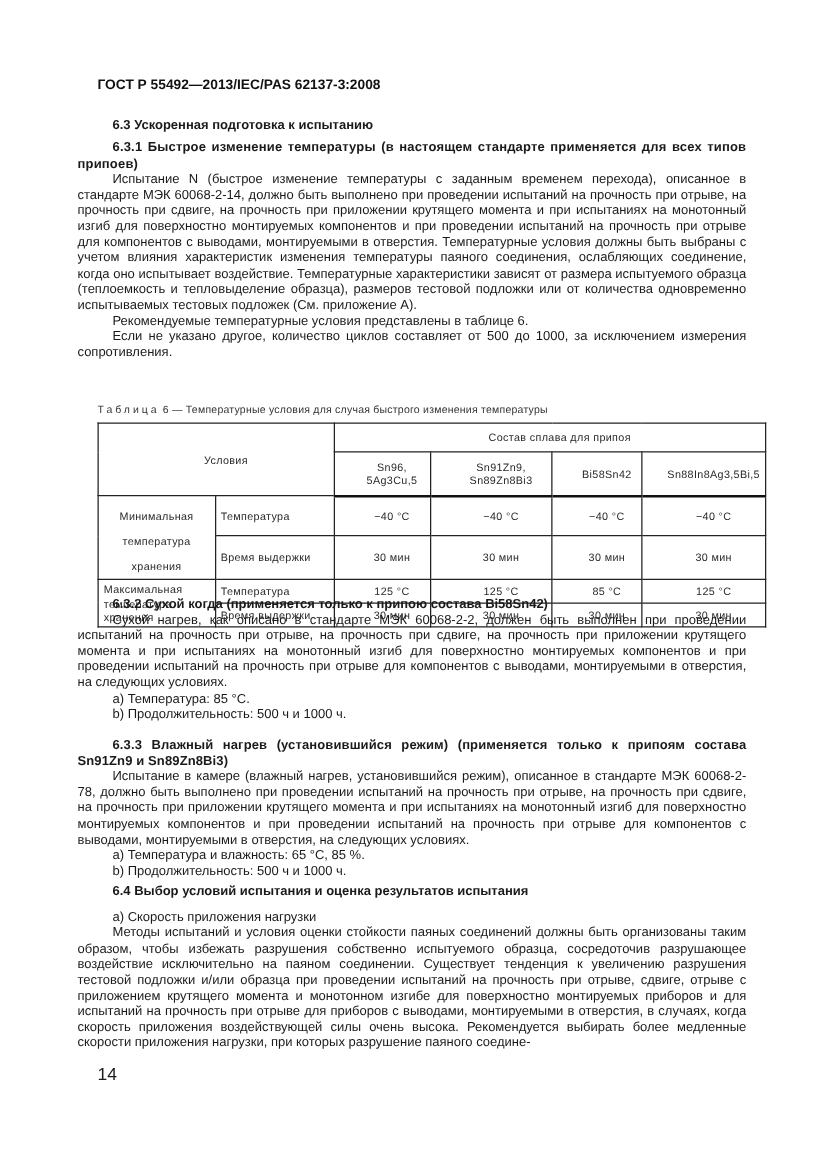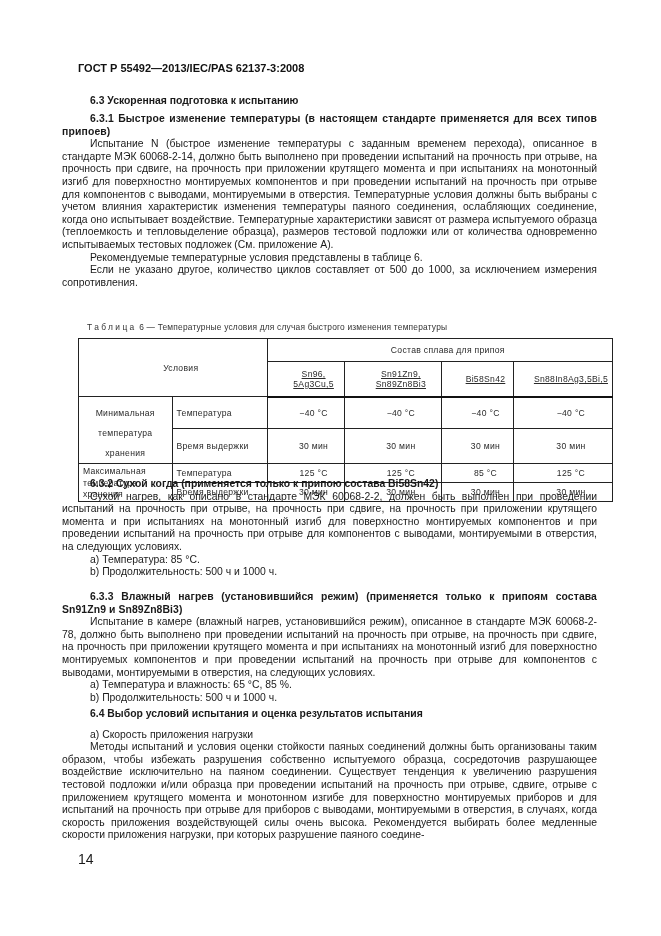--- a/index.html
+++ b/index.html
@@ -4,21 +4,21 @@
 <style>
   html, body { margin: 0; padding: 0; background: #ffffff; }
   body { width: 661px; height: 936px; position: relative; overflow: hidden;
          font-family: "Liberation Sans", sans-serif; color: #1a1a1a; }
   .page { position: absolute; left: 0; top: 0; width: 661px; height: 936px; }
   .hdr { position: absolute; left: 78px; top: 62px; font-size: 11px; font-weight: bold; color: #111; }
   .txt { position: absolute; left: 62px; width: 535px; font-size: 10.4px; line-height: 12.6px; text-align: justify; }
   .txt p { margin: 0; text-indent: 28px; }
   .txt p.lst { padding-left: 28px; text-indent: 0; }
   .h2 { font-weight: bold; }
-  .tcap { position: absolute; left: 87px; top: 322px; font-size: 8.4px; color: #333; letter-spacing: 0.2px; }
+  .tcap { position: absolute; left: 78px; top: 322px; font-size: 8.4px; color: #333; letter-spacing: 0.2px; }
   .tcap .sp { letter-spacing: 2.4px; }
   table.t6 { position: absolute; left: 78px; top: 338px; width: 535px; border-collapse: collapse;
              font-size: 8.6px; color: #2a2a2a; letter-spacing: 0.3px; }
   table.t6 td { border: 1px solid #222; padding: 0 4px; }
   table.t6 .c { text-align: center; padding-left: 20px; }
   table.t6 tr.thickb td { border-bottom: 2px solid #111; }
   .pnum { position: absolute; left: 78px; top: 851px; font-size: 14px; }
 </style>
 </head>
 <body>
@@ -48,21 +48,21 @@
         <col style="width:79px">
       <col style="width:101px">
         <col style="width:73px">
         <col style="width:85px">
     </colgroup>
     <tbody>
         <tr style="height:23px;">
       <td class="c" colspan="2" rowspan="2">Условия</td>
       <td class="c" colspan="4">Состав сплава для припоя</td>
     </tr>
-    <tr class="thickb" style="height:35px;text-decoration:underline;">
+    <tr class="thickb" style="height:35px;">
       <td class="c"><span>Sn96,</span><br><span>5Ag3Cu,5</span></td>
       <td class="c"><span>Sn91Zn9,</span><br><span>Sn89Zn8Bi3</span></td>
       <td class="c">Bi58Sn42</td>
       <td class="c">Sn88In8Ag3,5Bi,5</td>
     </tr>
     <tr style="height:16px;">
       <td rowspan="2" style="vertical-align:top; padding-top:6px; line-height:20px;text-align:center;">Минимальная температура хранения</td>
       <td>Температура</td>
       <td class="c">−40 °C</td>
       <td class="c">−40 °C</td>

